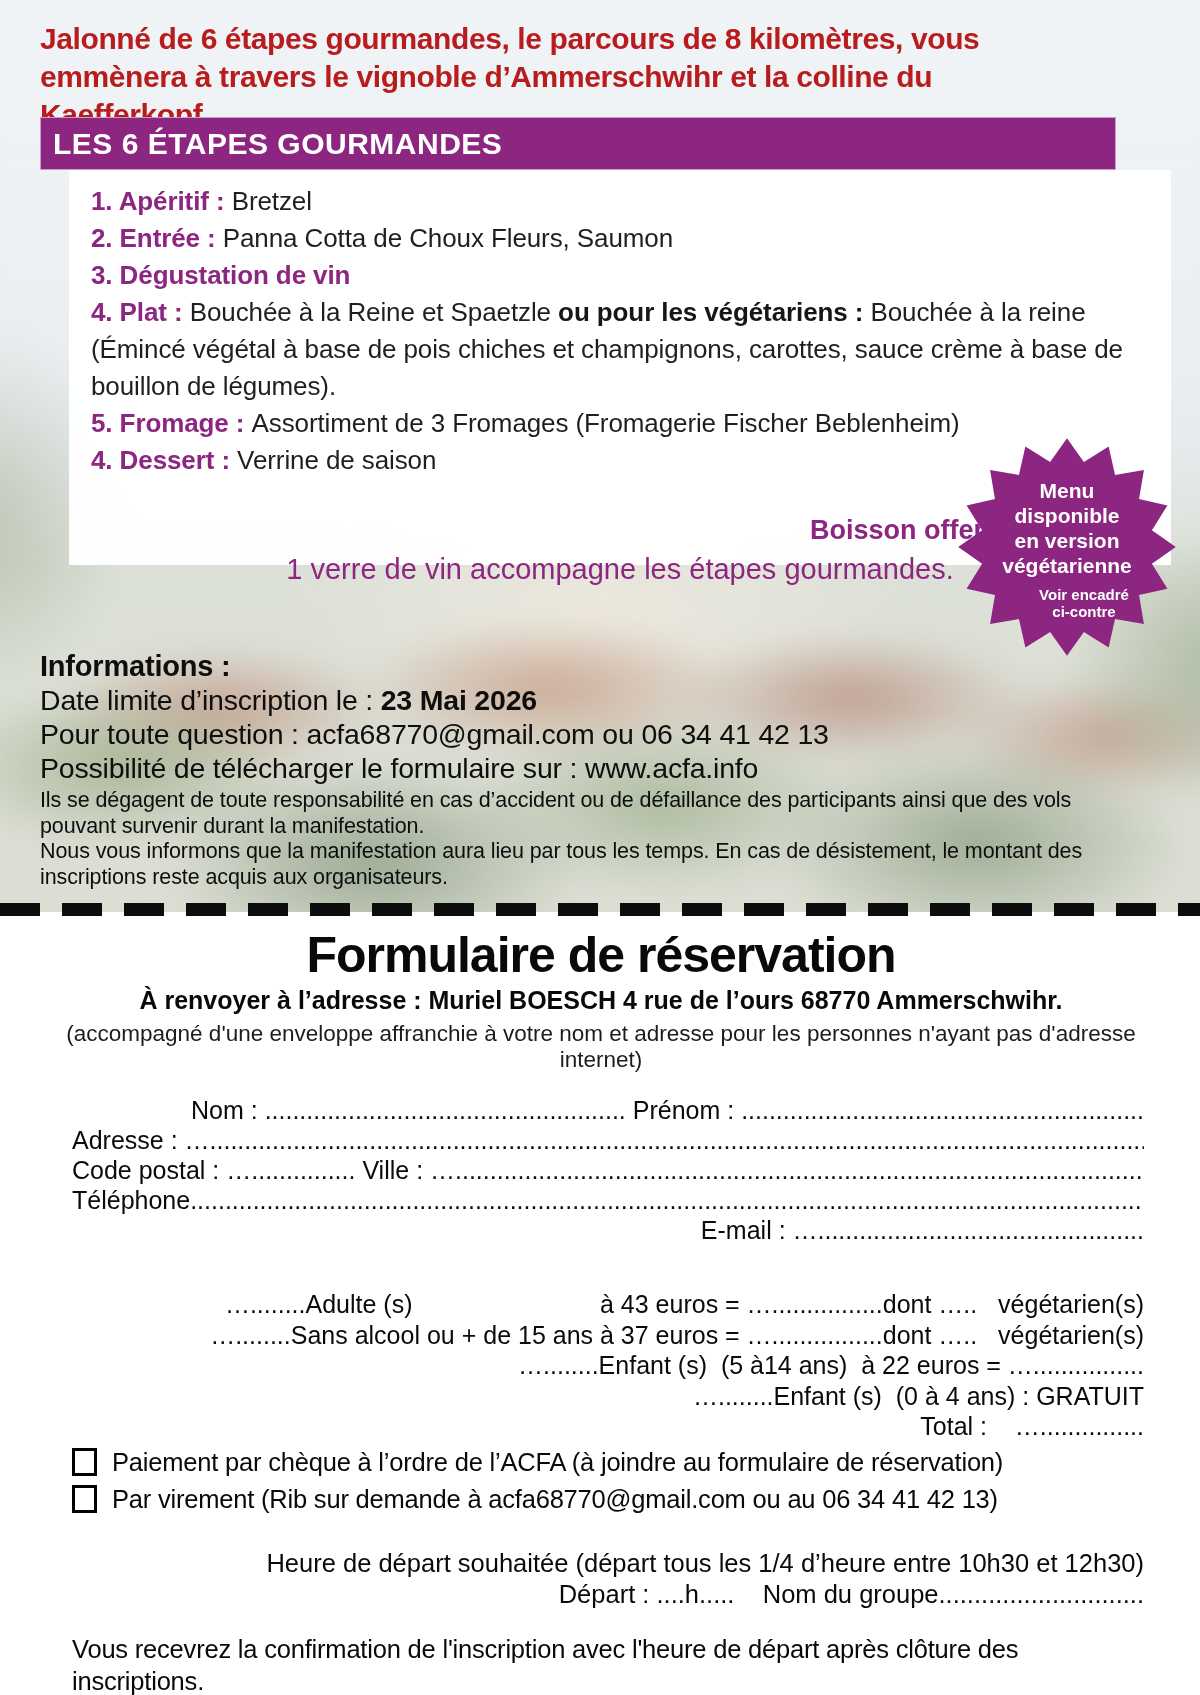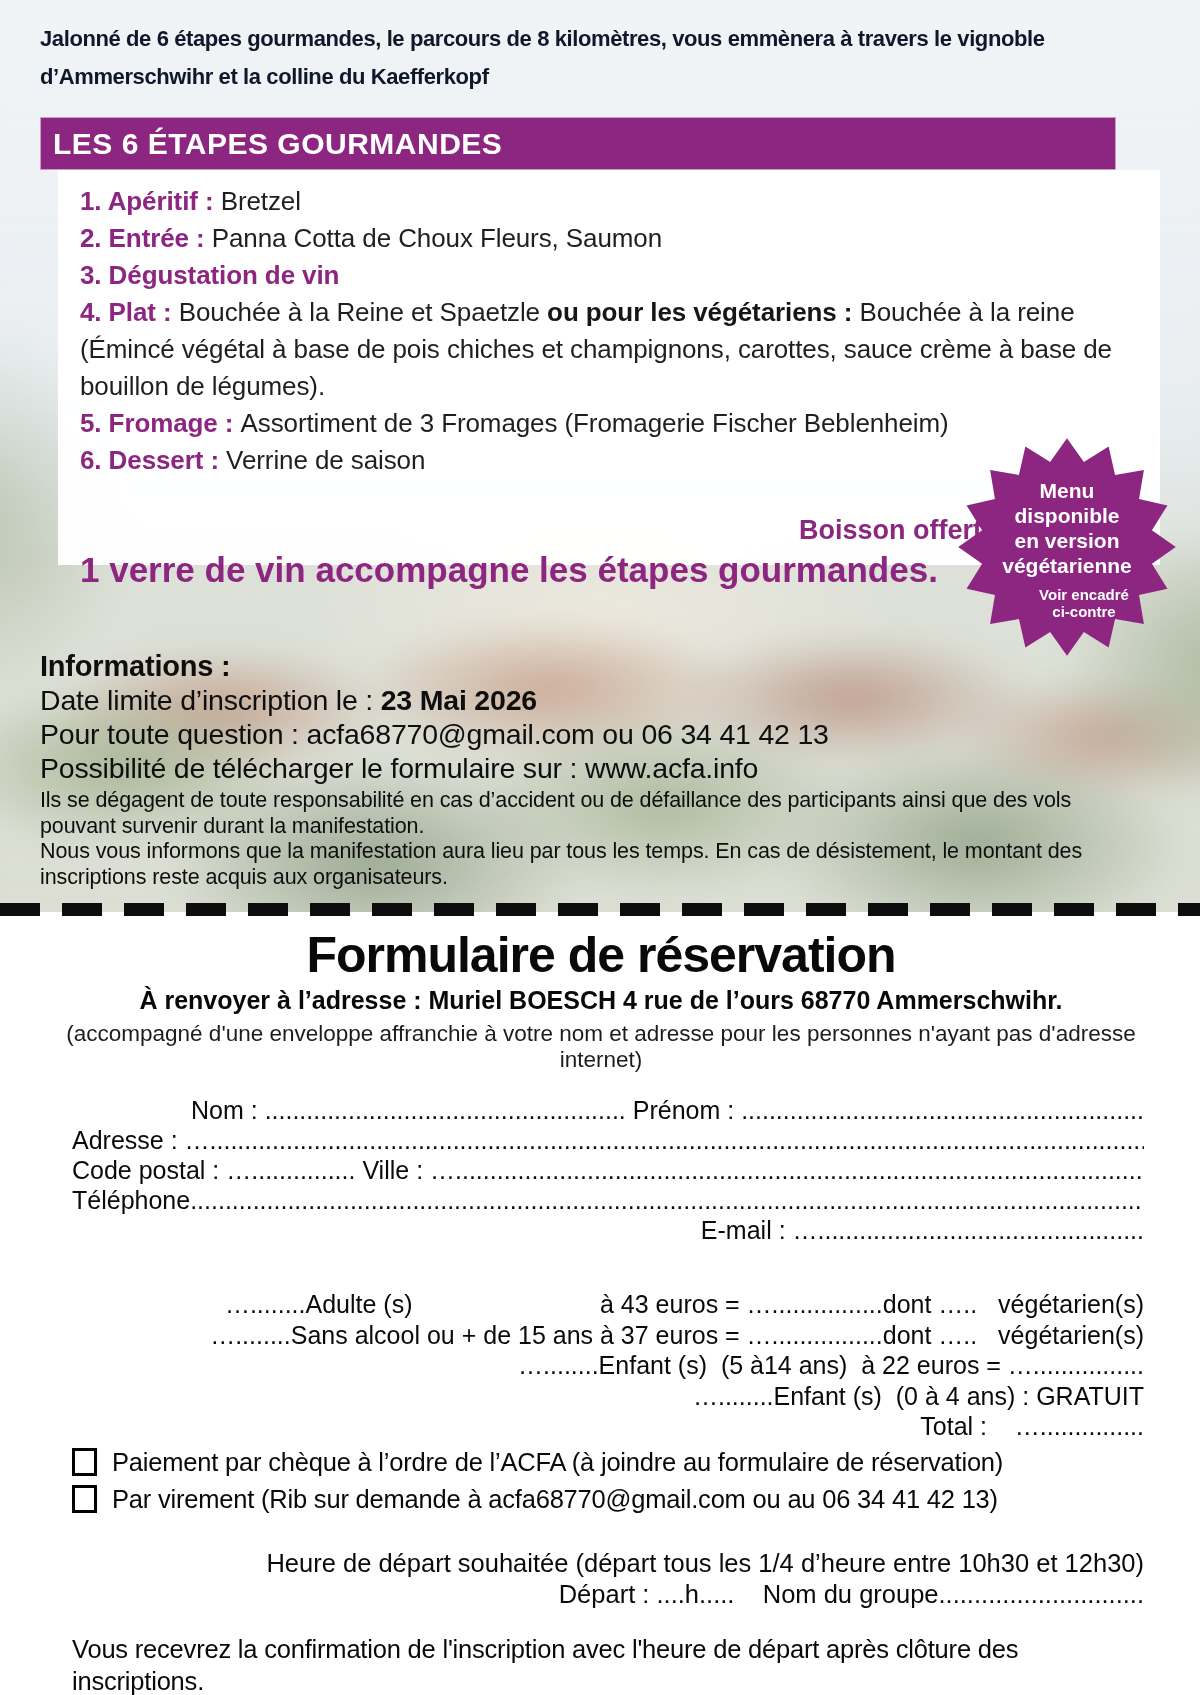--- a/index.html
+++ b/index.html
@@ -41,50 +41,50 @@
     background: linear-gradient(180deg,
       rgba(255,255,255,0.55) 0%,
       rgba(255,255,255,0.45) 40%,
       rgba(255,255,255,0.22) 62%,
       rgba(255,255,255,0.34) 100%);
   }
 
   
   .intro {
     position: absolute; top: 20px; left: 40px; width: 1035px;
-    font-size: 22px; font-weight: 700; color: #0f172a;
+    font-size: 30px; font-weight: 700; color: #b91c1c;
     letter-spacing: -0.4px; line-height: 38px;
   }
   .banner {
     position: absolute; top: 117px; left: 40px; width: 1076px; height: 53px;
     background: var(--purple, #8d2680);
     border: 1px solid rgba(255,255,255,0.55);
     display: flex; align-items: center;
     padding-left: 12px;
   }
   .banner span {
     color: #ffffff; font-size: 30px; font-weight: 700; letter-spacing: 0.5px;
   }
   .menu-box {
-    position: absolute; top: 170px; left: 58px; width: 1102px; height: 395px;
+    position: absolute; top: 170px; left: 69px; width: 1102px; height: 395px;
     background: rgba(255,255,255,0.97);
     padding: 13px 22px 0 22px;
   }
   .menu-item {
     font-size: 26px; line-height: 37px; color: #1f1f1f;
     letter-spacing: -0.1px;
   }
   .item-label { color: var(--purple, #8d2680); font-weight: 700; }
   .item-bold  { color: #161616; font-weight: 700; }
   .drink-note {
     margin-top: 32px;
     color: var(--purple, #8d2680); font-weight: 700;
     font-size: 27px; line-height: 39px; text-align: right;
   }
-  .drink-note2 { color: var(--purple, #8d2680); font-weight: 700; font-size: 35px; line-height: 39px; }
+  .drink-note2 { color: var(--purple, #8d2680); font-weight: 400; font-size: 29px; line-height: 39px; text-align: center; }
 
   
   .badge {
     position: absolute; left: 956px; top: 436px; width: 222px; height: 222px;
   }
   .badge svg { position: absolute; inset: 0; width: 100%; height: 100%; }
   .badge svg polygon { fill: var(--purple, #8d2680); }
   .badge-text {
     position: absolute; inset: 0;
     display: flex; flex-direction: column; align-items: center; justify-content: center;
@@ -175,21 +175,21 @@
     <div class="menu-item">
       <span class="item-label">3. Dégustation de vin</span><span></span>
     </div>
     <div class="menu-item">
       <span class="item-label">4. Plat : </span><span>Bouchée à la Reine et Spaetzle </span><span class="item-bold">ou pour les végétariens : </span><span>Bouchée à la reine (Émincé végétal à base de pois chiches et champignons, carottes, sauce crème à base de bouillon de légumes).</span>
     </div>
     <div class="menu-item">
       <span class="item-label">5. Fromage : </span><span>Assortiment de 3 Fromages (Fromagerie Fischer Beblenheim)</span>
     </div>
     <div class="menu-item">
-      <span class="item-label">6. Dessert : </span><span>Verrine de saison</span>
+      <span class="item-label">4. Dessert : </span><span>Verrine de saison</span>
     </div>
     <div class="drink-note">Boisson offerte au retour !</div>
     <div class="drink-note2">1 verre de vin accompagne les étapes gourmandes.</div>
   </div>
 
   <div class="badge">
     <svg viewBox="0 0 200 200">
       <polygon points="198,100 176.5,115.2 190.5,137.5 164.9,143.3 169.3,169.3 143.3,164.9 137.5,190.5 115.2,176.5 100,198 84.8,176.5 62.5,190.5 56.7,164.9 30.7,169.3 35.1,143.3 9.5,137.5 23.5,115.2 2,100 23.5,84.8 9.5,62.5 35.1,56.7 30.7,30.7 56.7,35.1 62.5,9.5 84.8,23.5 100,2 115.2,23.5 137.5,9.5 143.3,35.1 169.3,30.7 164.9,56.7 190.5,62.5 176.5,84.8"></polygon>
     </svg>
     <div class="badge-text">

